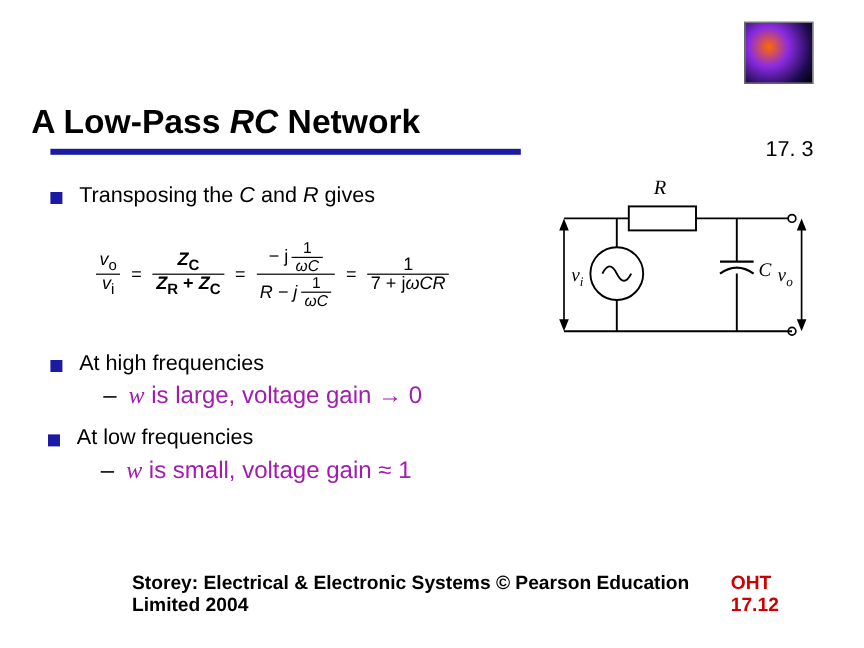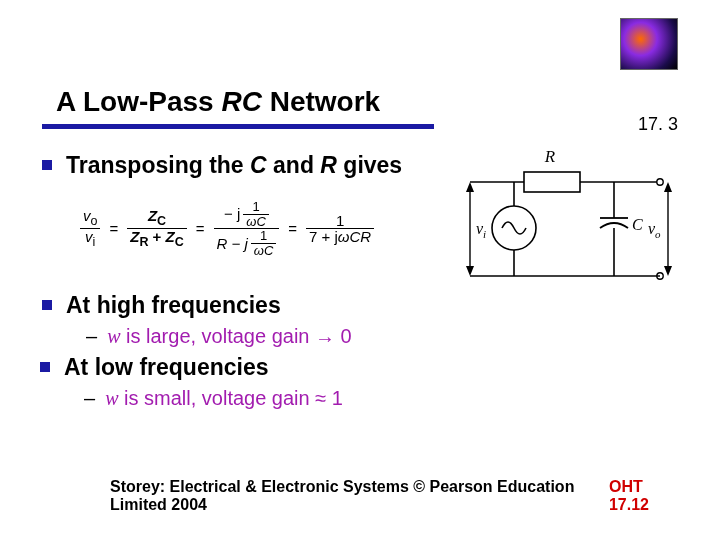--- a/index.html
+++ b/index.html
@@ -16,21 +16,21 @@
     top: 18px;
     right: 42px;
     width: 58px;
     height: 52px;
     background: radial-gradient(circle at 35% 40%, #ff6a00 0%, #8a2be2 35%, #1a0b4a 75%, #000 100%);
     border: 1px solid #666;
   }
   .title-wrap {
     position: absolute;
     top: 86px;
-    left: 56px;
+    left: 26px;
     right: 42px;
   }
   .title {
     font-size: 28px;
     font-weight: bold;
     color: #000;
   }
   .title .rc { font-style: italic; }
   .page-num {
     position: absolute;
@@ -61,23 +61,22 @@
   }
   .bullet .sq {
     width: 10px;
     height: 10px;
     background: #1b1aa3;
     margin-top: 8px;
     margin-right: 14px;
     flex-shrink: 0;
   }
   .bullet .txt {
-    font-size: 23px;
-    color: #000;
-    font-weight: bold;
+    font-size: 18px;
+    color: #000;
   }
   .sub {
     display: flex;
     align-items: flex-start;
     margin-left: 44px;
     margin-bottom: 4px;
   }
   .sub .dash {
     font-size: 20px;
     margin-right: 10px;

